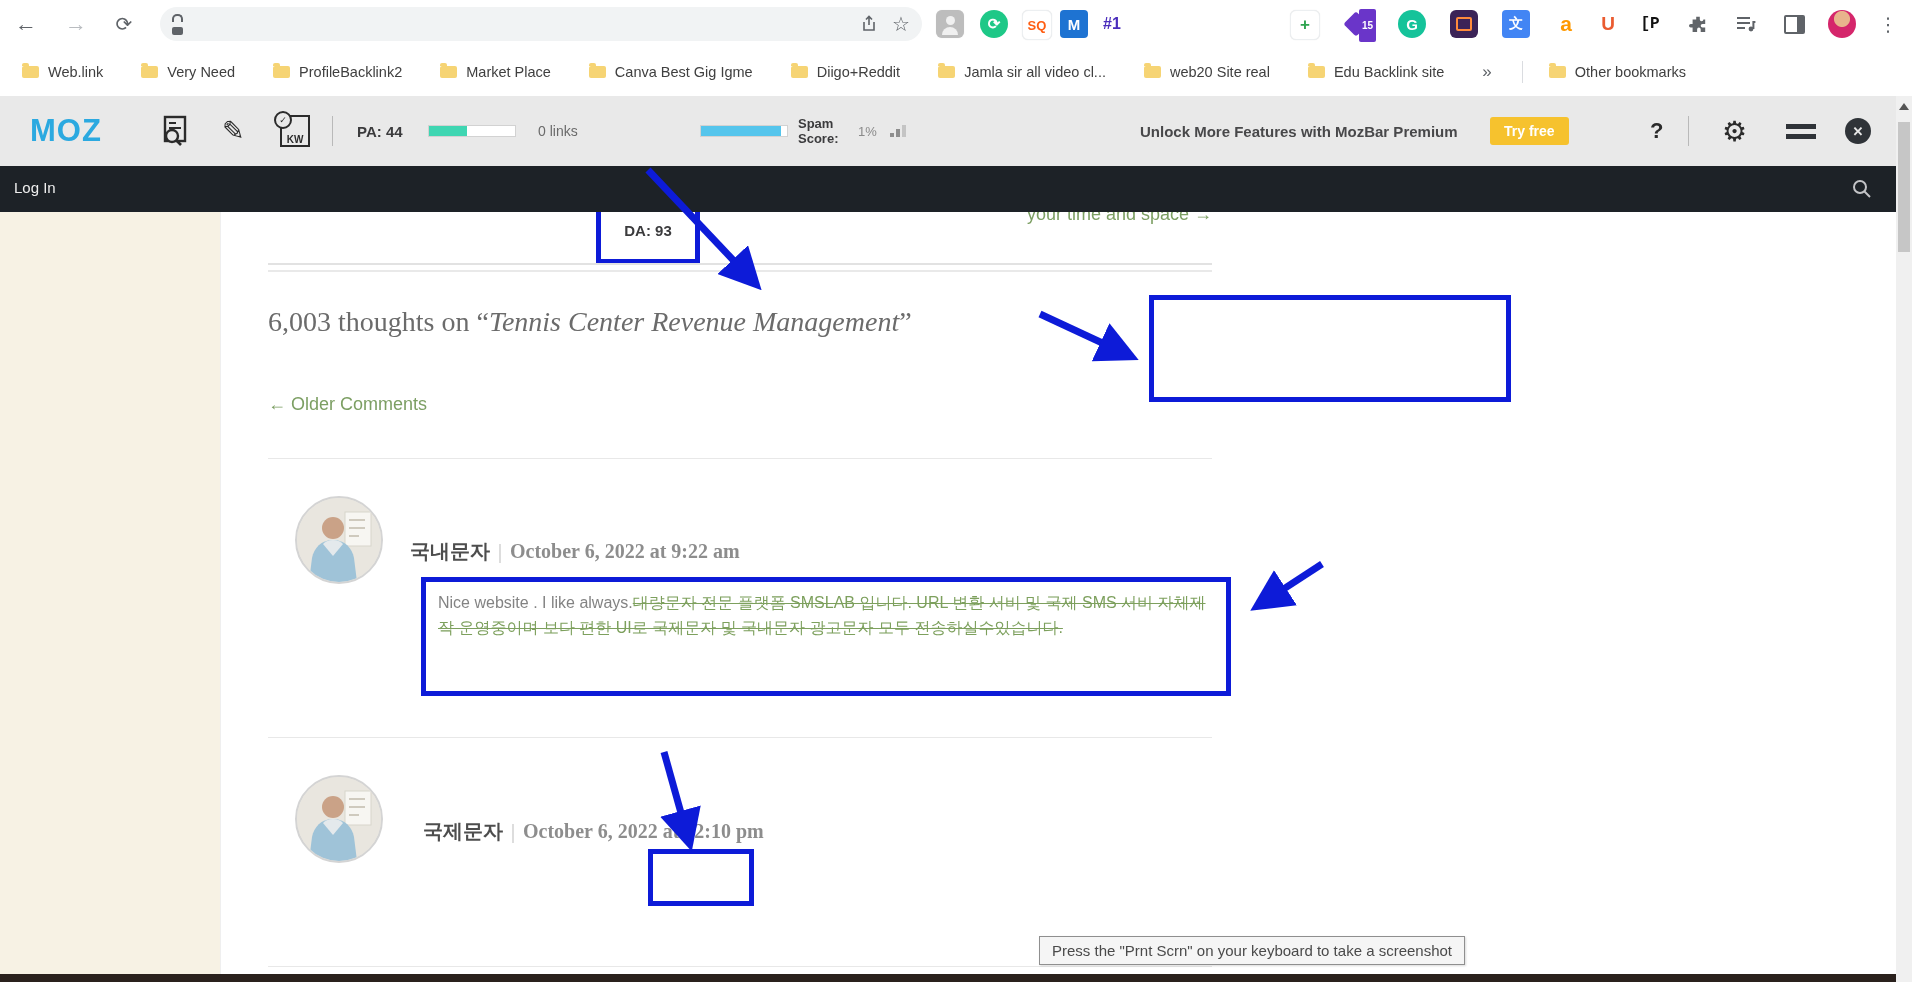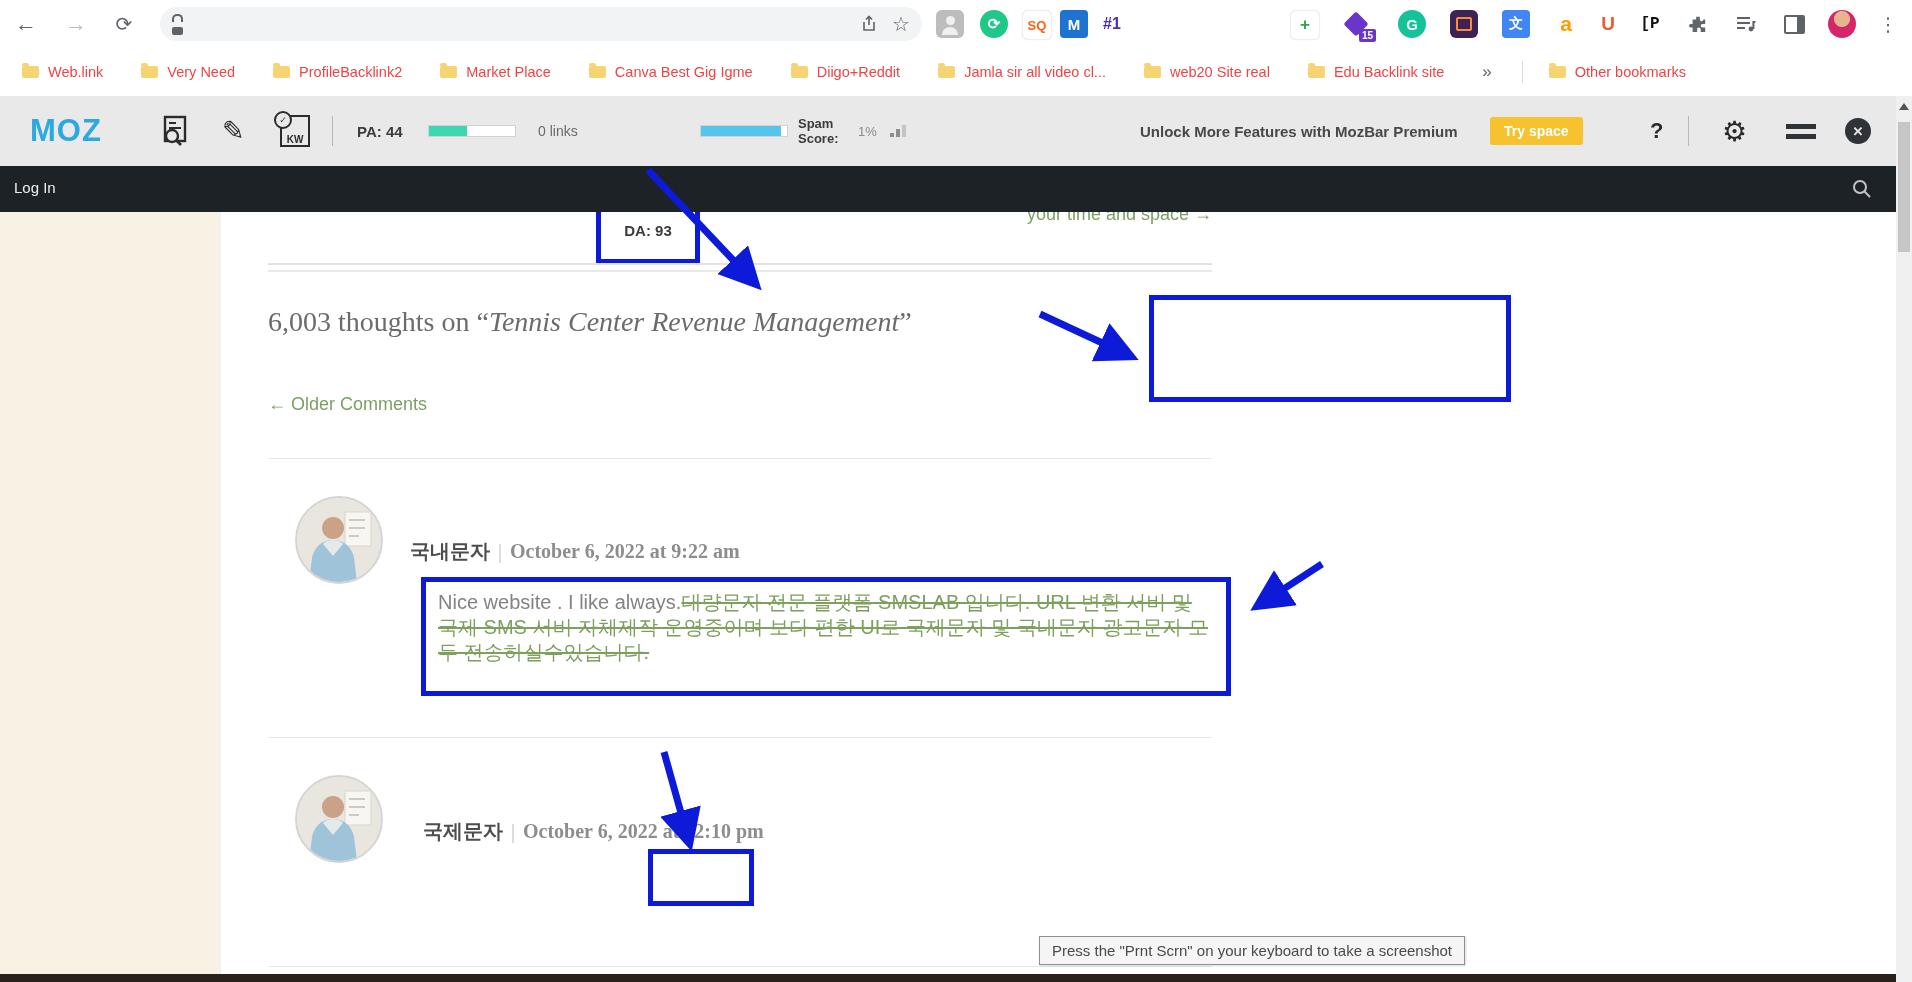--- a/index.html
+++ b/index.html
@@ -14,28 +14,28 @@
   #omnibox{left:160px;top:7px;width:762px;height:34px;background:#f1f3f4;border-radius:17px;
            display:flex;align-items:center;padding:0 12px;box-sizing:border-box;}
   .lockbody{width:11px;height:8px;background:#5f6368;border-radius:2px;margin-top:5px;}
   .lockarc{width:7px;height:6px;border:2px solid #5f6368;border-bottom:none;border-radius:5px 5px 0 0;margin:0 auto;}
   #urltext{margin-left:10px;font-size:15.5px;color:#202124;white-space:nowrap;}
   .pill-ic{margin-left:14px;color:#5f6368;}
   .ext{top:10px;width:28px;height:28px;display:flex;align-items:center;justify-content:center;
        font-weight:bold;border-radius:6px;font-size:13px;}
   .tile{background:#fff;border:1px solid #eceff1;box-shadow:0 0 1px rgba(0,0,0,.15);}
   .badge{position:absolute;right:-6px;bottom:-4px;background:#6a35c9;color:#fff;font-size:10px;
-         padding:1px 3px;border-radius:2px;font-weight:bold;margin-top:30px;}
+         padding:11px 3px;border-radius:2px;font-weight:bold;margin-top:30px;}
 
   
   #bookmarks{left:0;top:48px;width:1912px;height:48px;background:#fff;display:flex;align-items:center;}
   .bm{display:flex;align-items:center;margin-left:38px;white-space:nowrap;}
   .folder{width:17px;height:12px;background:#f6d474;border-radius:2px;position:relative;margin-right:9px;}
   .folder::before{content:"";position:absolute;top:-3px;left:0;width:7px;height:3px;background:#f6d474;border-radius:2px 2px 0 0;}
-  .bm span{font-size:14.5px;color:#ef4444;}
+  .bm span{font-size:14.5px;color:#404040;}
   .bm-sep{width:1px;height:22px;background:#dadce0;margin-left:30px;}
 
   
   #mozbar{left:0;top:96px;width:1896px;height:70px;background:#e9e9e9;border-bottom:5px solid #404040;}
   .mz{position:absolute;top:0;height:70px;display:flex;align-items:center;}
   .mzlabel{font-size:15px;font-weight:bold;color:#3b3b3d;}
   .pbar{width:86px;height:10px;background:#fff;border:1px solid #d2d2d2;}
   .pbar>div{height:100%;}
   .mzicon{color:#2b2b2b;}
   #dabox{left:596px;top:101px;width:94px;height:57px;border:5px solid #0d1bd8;display:flex;align-items:center;justify-content:center;background:transparent;}
@@ -53,21 +53,21 @@
   #sidebar{left:0;top:212px;width:220px;height:762px;background:#f7f2e4;border-right:1px solid #efefef;}
   .divider{height:1px;background:#e8e8e8;width:944px;left:268px;}
   .green{color:#7c9f63;}
   #heading{left:268px;top:306px;width:950px;font-family:Liberation Serif, serif;font-size:28px;color:#6b6b6b;}
   #heading .t{font-style:italic;}
   .author{font-family:"Liberation Serif",serif;font-size:20px;font-weight:bold;}
   .author .nm{color:#4d4d4d;}
   .author .sp{color:#c0c0c0;font-weight:normal;padding:0 8px;}
   .author .dt{color:#8d8d8d;}
   .avatar{width:84px;height:84px;border-radius:50%;border:2px solid #d4d4d4;overflow:hidden;background:#e9e7e1;}
-  .cbody{font-size:20px;line-height:25px;color:#838383;}
+  .cbody{font-size:16px;line-height:25px;color:#838383;}
   .strike{color:#7da05d;text-decoration:line-through;}
   .annbox{border:5px solid #0d1bd8;background:transparent;z-index:25;}
   #edubox-text{padding:13px 0 0 20px;font-size:19.5px;line-height:31px;color:#1e2ec9;}
   #tooltip{left:1039px;top:936px;background:#f5f5f5;border:1px solid #8f8f8f;color:#4a4a4a;
            font-size:15px;padding:5px 12px;white-space:nowrap;z-index:40;box-shadow:1px 1px 2px rgba(0,0,0,.15);}
   #footstrip{left:0;top:974px;width:1896px;height:8px;background:#2a211d;}
 
   
   #scrollbar{right:0;top:96px;width:16px;height:886px;background:#f0f0f0;z-index:15;}
   #sb-thumb{position:absolute;left:2px;top:26px;width:12px;height:130px;background:#c6c6c6;}
@@ -228,21 +228,21 @@
     <div class="mz" style="left:858px;font-size:13px;color:#8a8a8a">1%</div>
     <div class="mz" style="left:890px">
         <div class="sbars">
           <i style="height:4px"></i>
           <i style="height:8px"></i>
           <i style="height:12px;background:#c4c4c4"></i>
         </div>
       </div>
     <div class="mz" style="left:1140px;font-size:15px;font-weight:bold;color:#48484a">Unlock More Features with MozBar Premium</div>
     <div class="mz" style="left:1490px">
-        <span class="tryfree">Try space</span>
+        <span class="tryfree">Try free</span>
       </div>
     <div class="mz" style="left:1650px;font-size:22px;font-weight:bold;color:#2b2b2b">?</div>
     <div class="mz" style="left:1688px">
         <div class="vdiv"></div>
       </div>
     <div class="mz mzicon" style="left:1722px;font-size:28px">⚙</div>
     <div class="mz" style="left:1786px;flex-direction:column;justify-content:center;gap:5px">
         <div style="width:30px;height:5px;background:#2f3338"></div>
         <div style="width:30px;height:5px;background:#2f3338"></div>
       </div>

